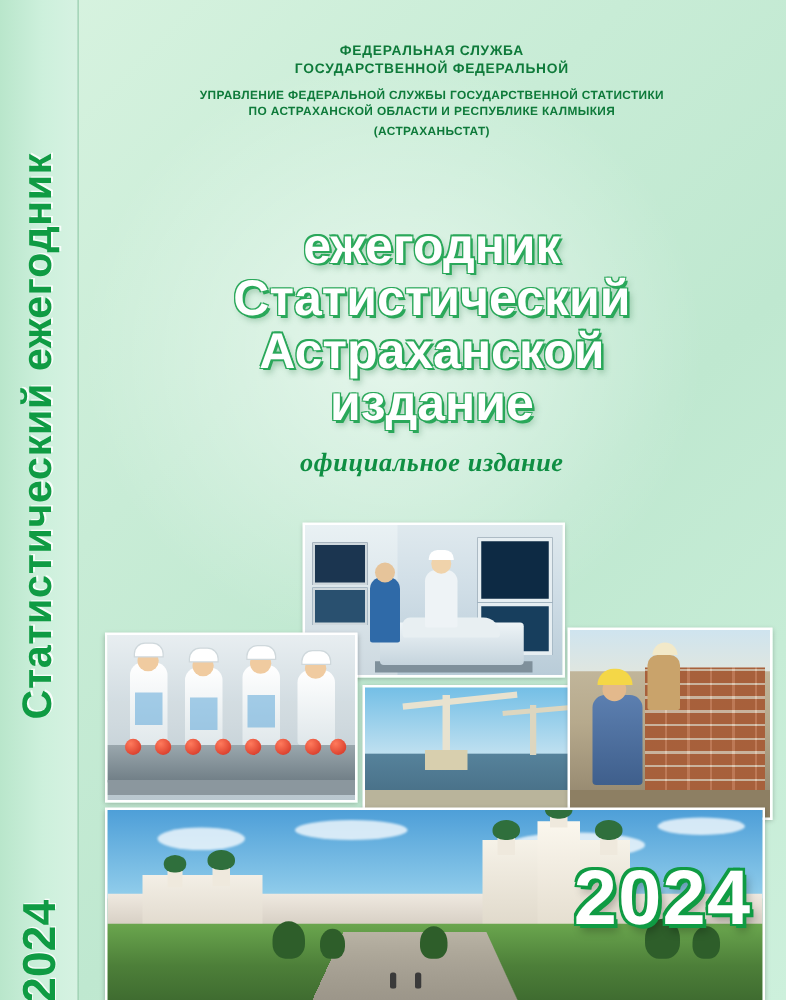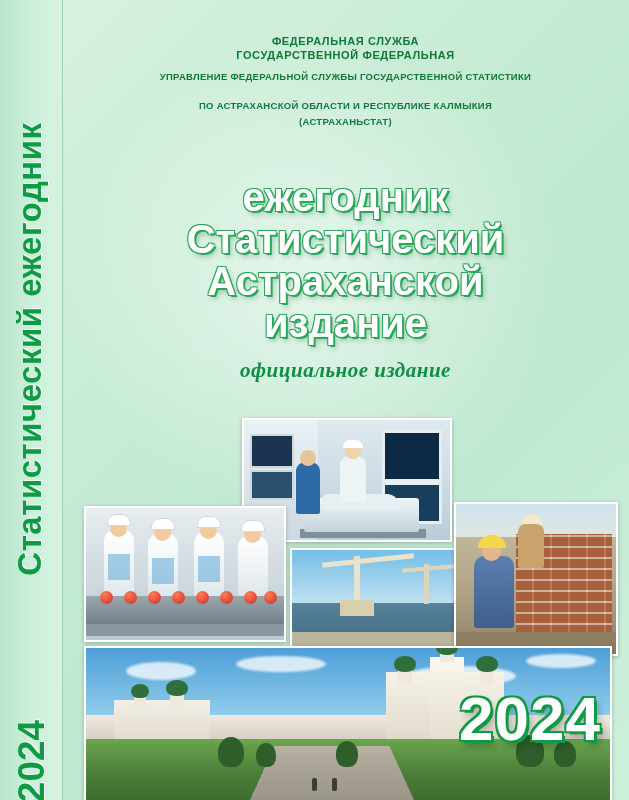--- a/index.html
+++ b/index.html
@@ -267,23 +267,23 @@
 
   <div class="spine">
     <div class="spine-title">Статистический ежегодник</div>
     <div class="spine-year">2024</div>
   </div>
 
   <div class="front">
 
     <div class="org-block">
       <div class="org-line1">ФЕДЕРАЛЬНАЯ СЛУЖБА</div>
-      <div class="org-line1">ГОСУДАРСТВЕННОЙ ФЕДЕРАЛЬНАЯ</div>
+      <div class="org-line1">ГОСУДАРСТВЕННОЙ ФЕДЕРАЛЬНОЙ</div>
       <div class="org-line2">УПРАВЛЕНИЕ ФЕДЕРАЛЬНОЙ СЛУЖБЫ ГОСУДАРСТВЕННОЙ СТАТИСТИКИ</div>
-      <div class="org-line2" style="margin-top:16px">ПО АСТРАХАНСКОЙ ОБЛАСТИ И РЕСПУБЛИКЕ КАЛМЫКИЯ</div>
+      <div class="org-line2" style="margin-top:0">ПО АСТРАХАНСКОЙ ОБЛАСТИ И РЕСПУБЛИКЕ КАЛМЫКИЯ</div>
       <div class="org-line2" style="margin-top:4px">(АСТРАХАНЬСТАТ)</div>
     </div>
 
     <div class="main-title">
       <div>ежегодник</div>
       <div>Статистический</div>
       <div>Астраханской</div>
       <div>издание</div>
     </div>
 

